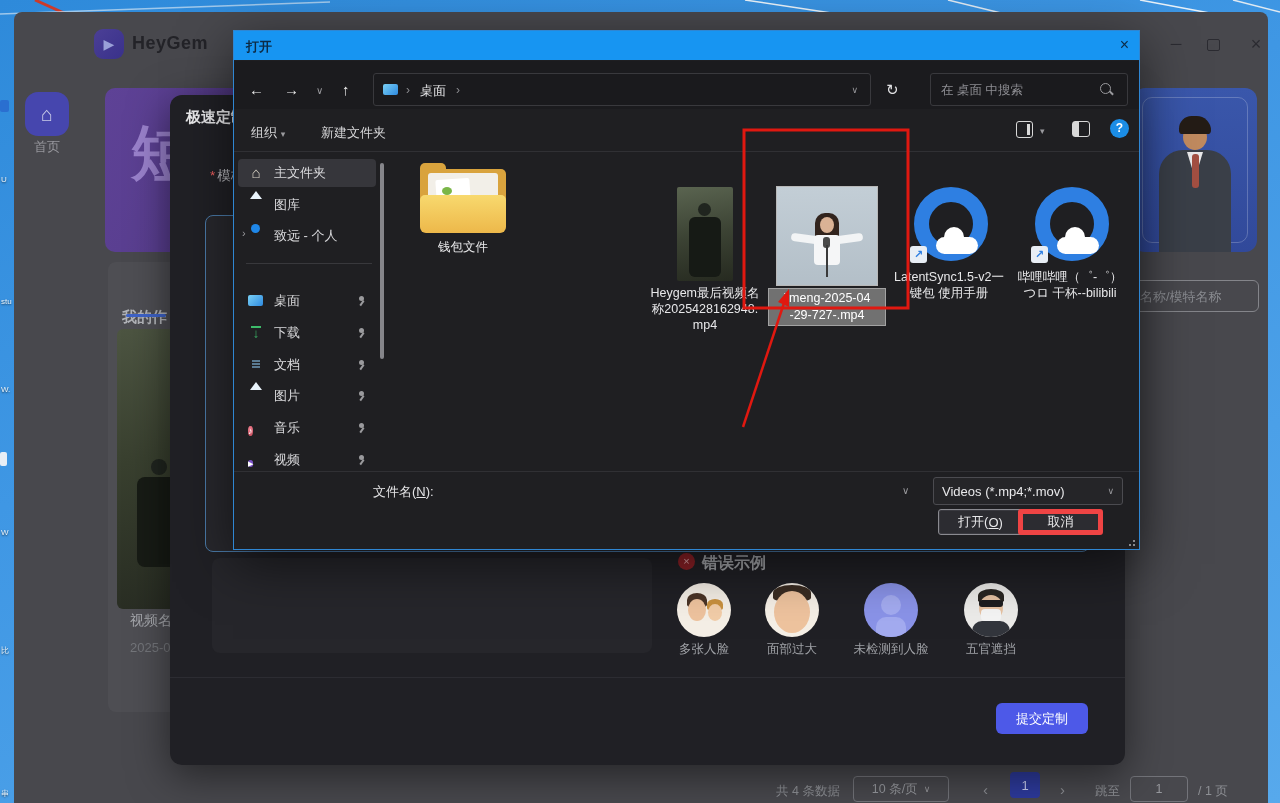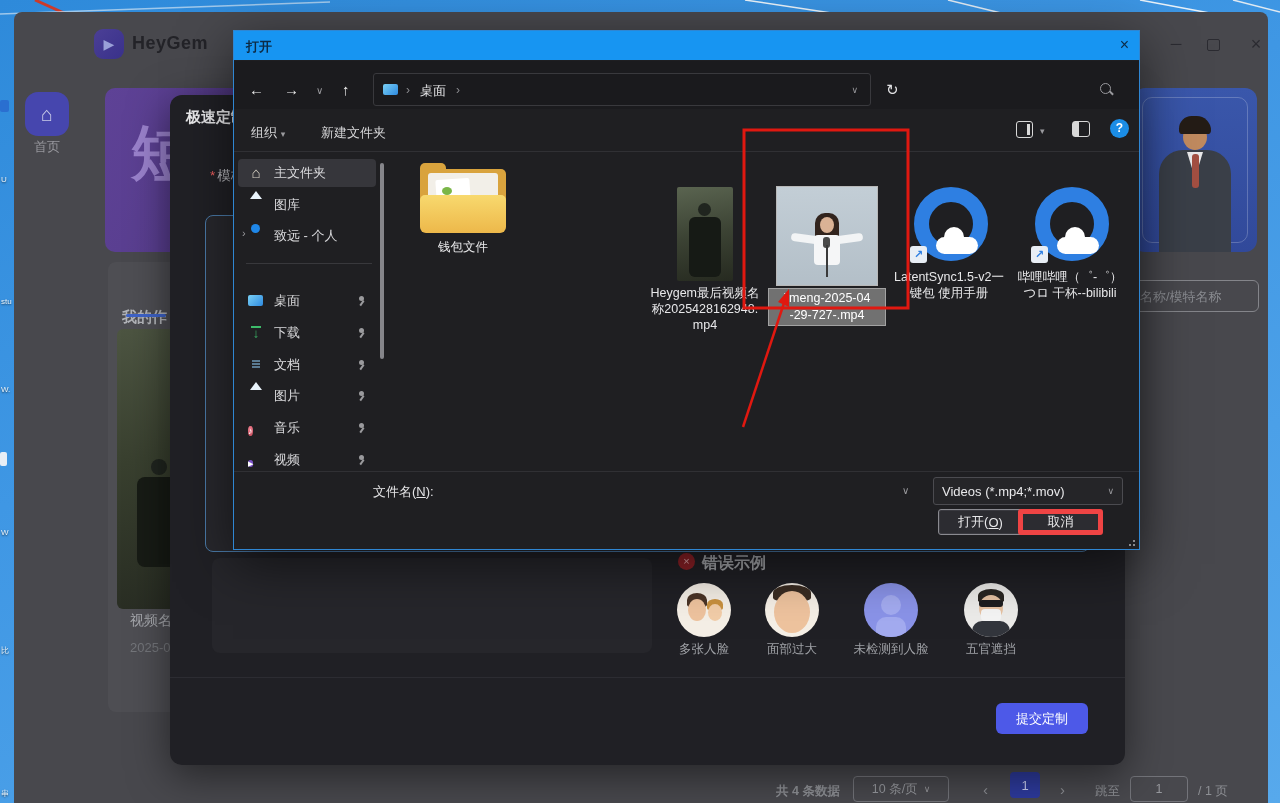--- a/index.html
+++ b/index.html
@@ -189,21 +189,21 @@
     <div class="model-card">
       <div class="mc-outline"></div>
       <div class="mc-body"></div>
       <div class="mc-shirt"></div>
       <div class="mc-tie"></div>
       <div class="mc-face"></div>
       <div class="mc-hair"></div>
     </div>
     <input class="model-search" placeholder="名称/模特名称" style="">
 
-    <div class="pg" style="left:762px;top:771px;font-weight:bold;">共 4 条数据</div>
+    <div class="pg" style="left:762px;top:771px;">共 4 条数据</div>
     <div class="pg-box" style="left:839px;top:764px;width:96px;">
       <span>10 条/页</span>
       <span class="chev">∨</span>
     </div>
     <div class="pg" style="left:969px;top:769px;font-size:15px;">‹</div>
     <div class="pg-cur">1</div>
     <div class="pg" style="left:1046px;top:769px;font-size:15px;">›</div>
     <div class="pg" style="left:1081px;top:771px;">跳至</div>
     <div class="pg-box" style="left:1116px;top:764px;width:58px;">
       <span>1</span>
@@ -263,20 +263,21 @@
     <span class="nav-ic" style="left:108px;">↑</span>
 
     <div class="addr">
       <div class="mon-ico" style="left:9px;top:10px;"></div>
       <span class="crumb-sep abs" style="left:32px;top:9px;">›</span>
       <span class="crumb abs" style="left:46px;top:8px;">桌面</span>
       <span class="crumb-sep abs" style="left:82px;top:9px;">›</span>
       <span class="chev abs" style="right:12px;top:11px;">∨</span>
     </div>
     <span class="refresh">↻</span>
+    <input class="dlg-search" placeholder="在 桌面 中搜索" style="">
     <div class="mag"></div>
 
     <span class="tb-txt" style="left:17px;">
       <span>组织</span>
       <span class="chev">▾</span>
     </span>
     <span class="tb-txt" style="left:87px;">新建文件夹</span>
     <div class="view-ico"></div>
     <span class="tb-txt chev" style="left:806px;top:95px;">▾</span>
     <div class="pane-ico"></div>

